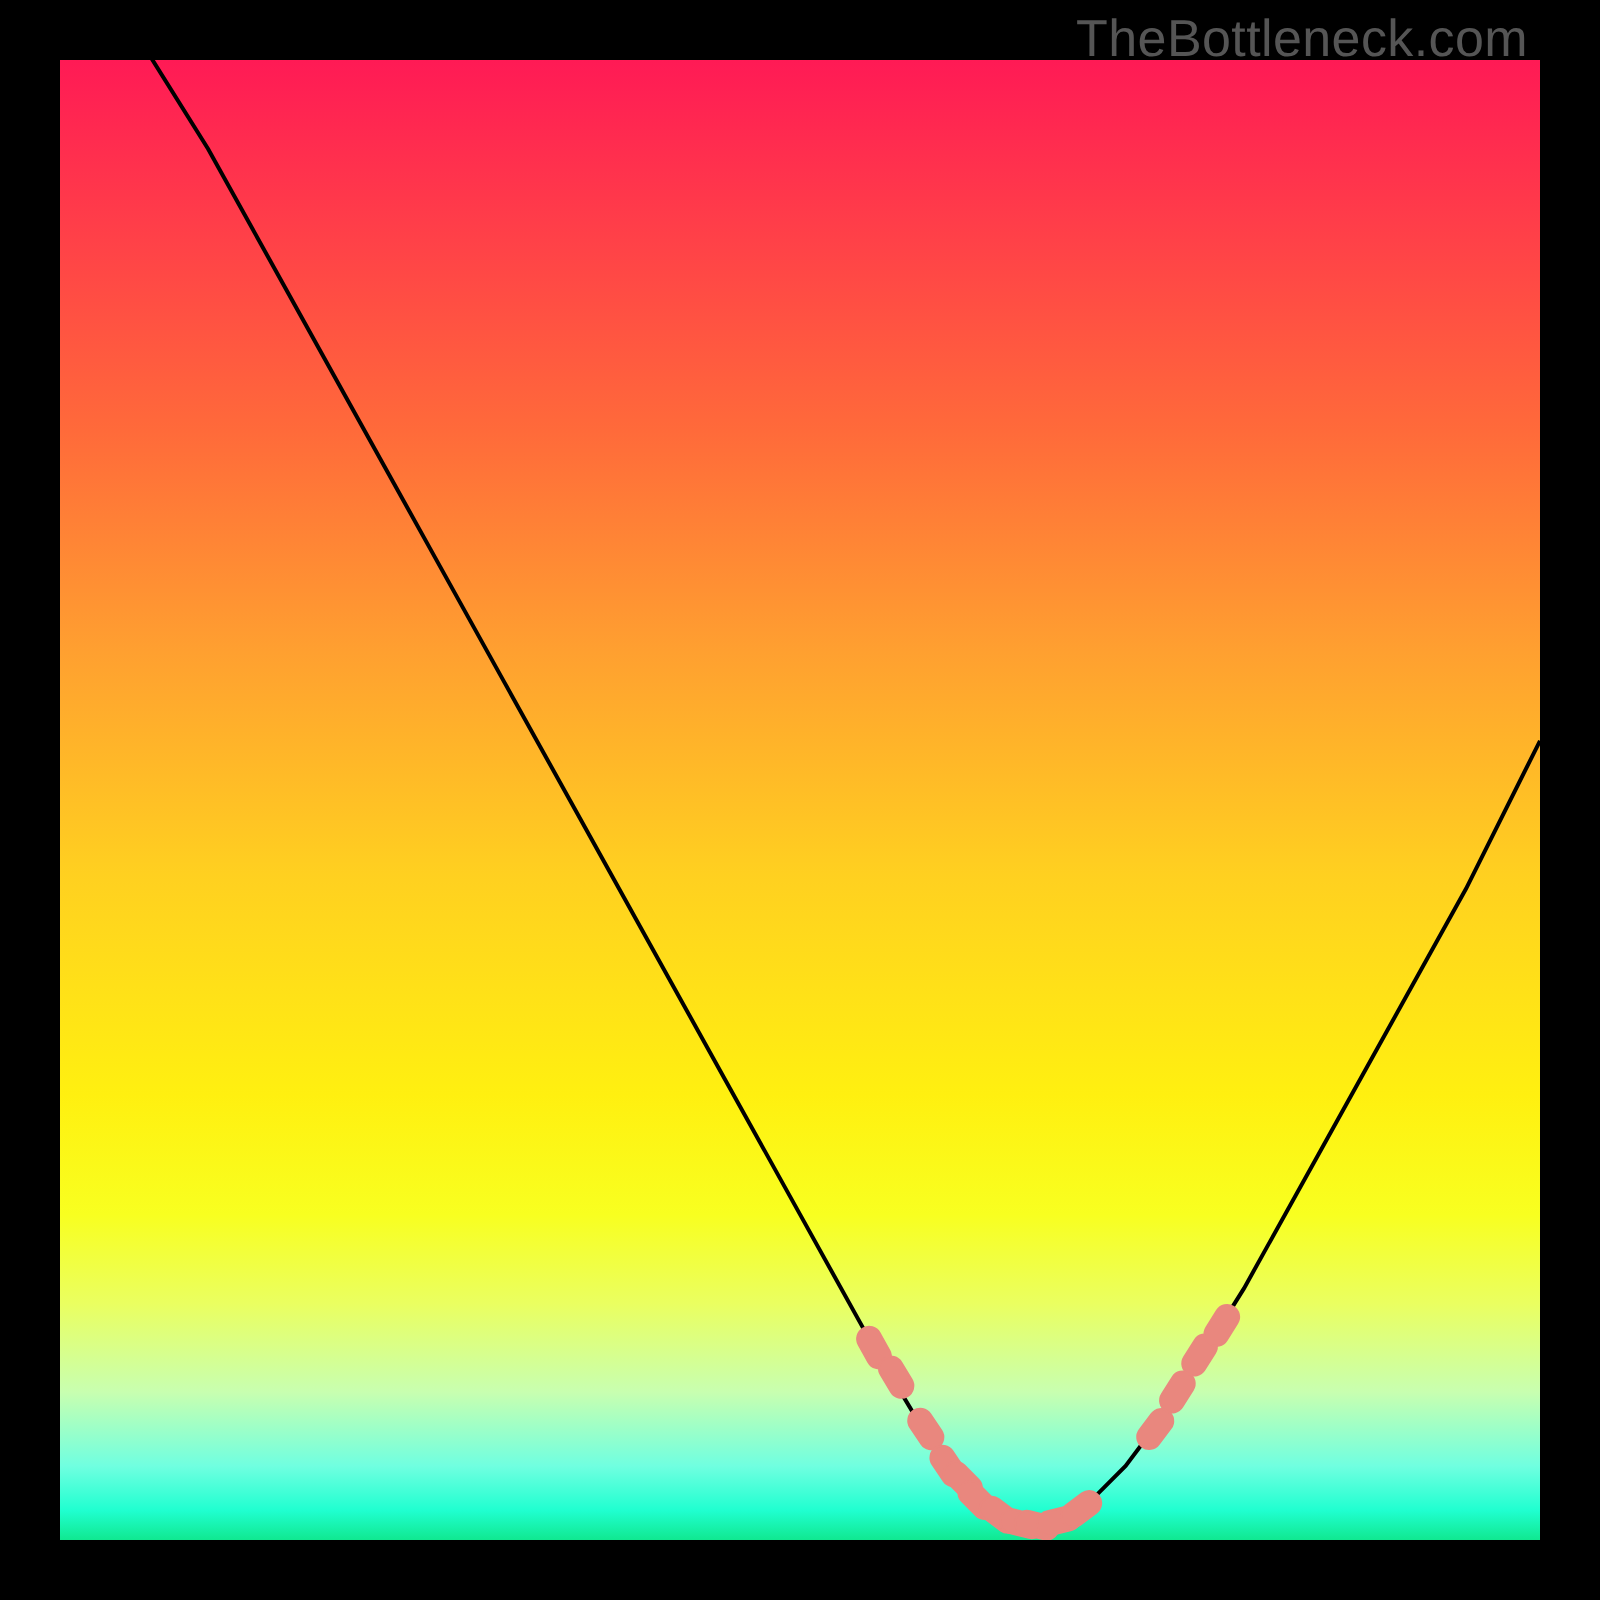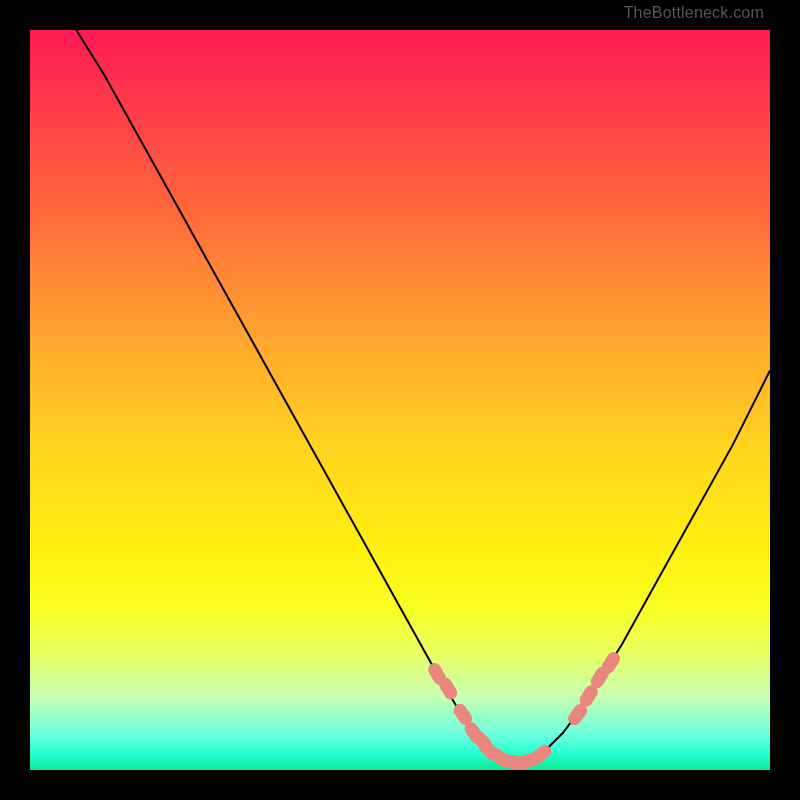--- a/index.html
+++ b/index.html
@@ -33,21 +33,21 @@
       #10e890 100%
     );
   }
   .overlay-svg {
     position: absolute;
     left: 0; top: 0;
   }
   .watermark {
     position: absolute;
     color: #555;
-    font-size: 16px;
+    font-size: 26px;
     font-weight: 500;
     letter-spacing: 0.2px;
   }
 </style>
 </head>
 <body>
 
 <div class="chart-wrap">
 
   <div class="plot-bg" style="left: 30px; top: 30px; width: 740px; height: 740px;"></div>

